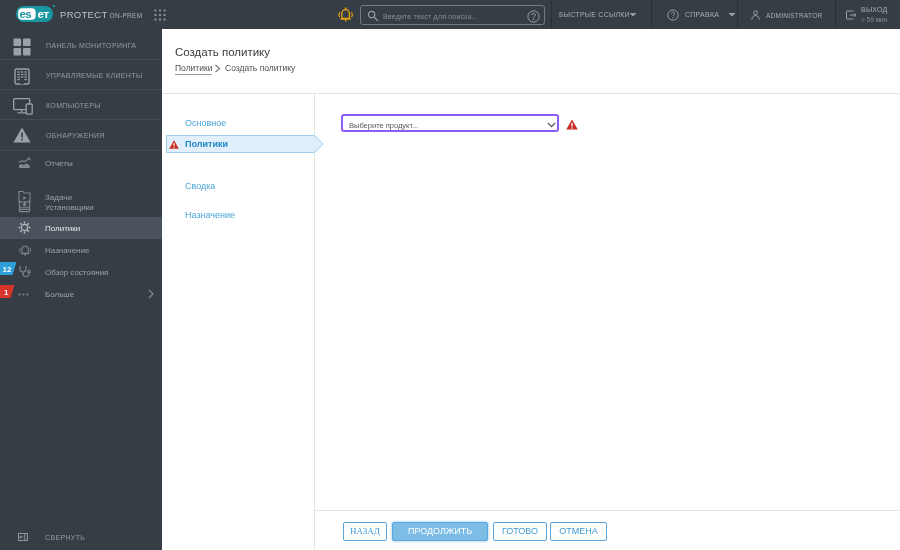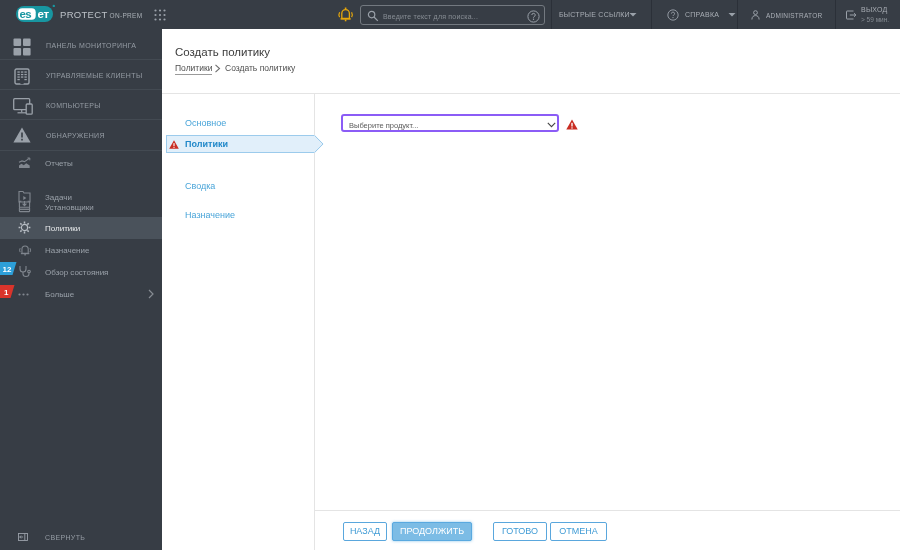--- a/index.html
+++ b/index.html
@@ -267,19 +267,19 @@
   </svg>
 </div>
 <svg class="abs" style="left:566px;top:119px" width="12" height="11" viewBox="0 0 18 16">
   <path d="M9 0.5 L17.6 15.5 H0.4 Z" fill="#c92d23"></path>
   <rect x="8" y="5.5" width="2" height="5.5" fill="#fff"></rect>
   <rect x="8" y="12.3" width="2" height="1.8" fill="#fff"></rect>
 </svg>
 
 <div class="abs" style="left:315px;top:510px;width:585px;height:1px;background:#e4e4e4;"></div>
 <div class="abs" style="left:343px;top:522px;width:44px;height:19px;border:1px solid #5aa7dd;border-radius:2px;
-     color:#3f9bd5;font-size:9px;text-align:center;line-height:17px;">НАЗАД</div>
-<div class="abs" style="left:392px;top:522px;width:80px;height:19px;background:#7cbce5;border:1px solid #59a9e0;border-radius:2px;
+     color:#3f9bd5;font-size:9px;text-align:center;line-height:17px;font-family:Liberation Serif, serif;">НАЗАД</div>
+<div class="abs" style="left:392px;top:522px;width:96px;height:19px;background:#7cbce5;border:1px solid #59a9e0;border-radius:2px;
      color:#fff;font-size:9px;text-align:center;line-height:17px;box-shadow:0 0 3px rgba(124,188,229,0.9);">ПРОДОЛЖИТЬ</div>
 <div class="abs" style="left:493px;top:522px;width:54px;height:19px;border:1px solid #5aa7dd;border-radius:2px;
      color:#3f9bd5;font-size:9px;text-align:center;line-height:17px;">ГОТОВО</div>
 <div class="abs" style="left:550px;top:522px;width:57px;height:19px;border:1px solid #5aa7dd;border-radius:2px;
      color:#3f9bd5;font-size:9px;text-align:center;line-height:17px;">ОТМЕНА</div>
 
 </body></html>

